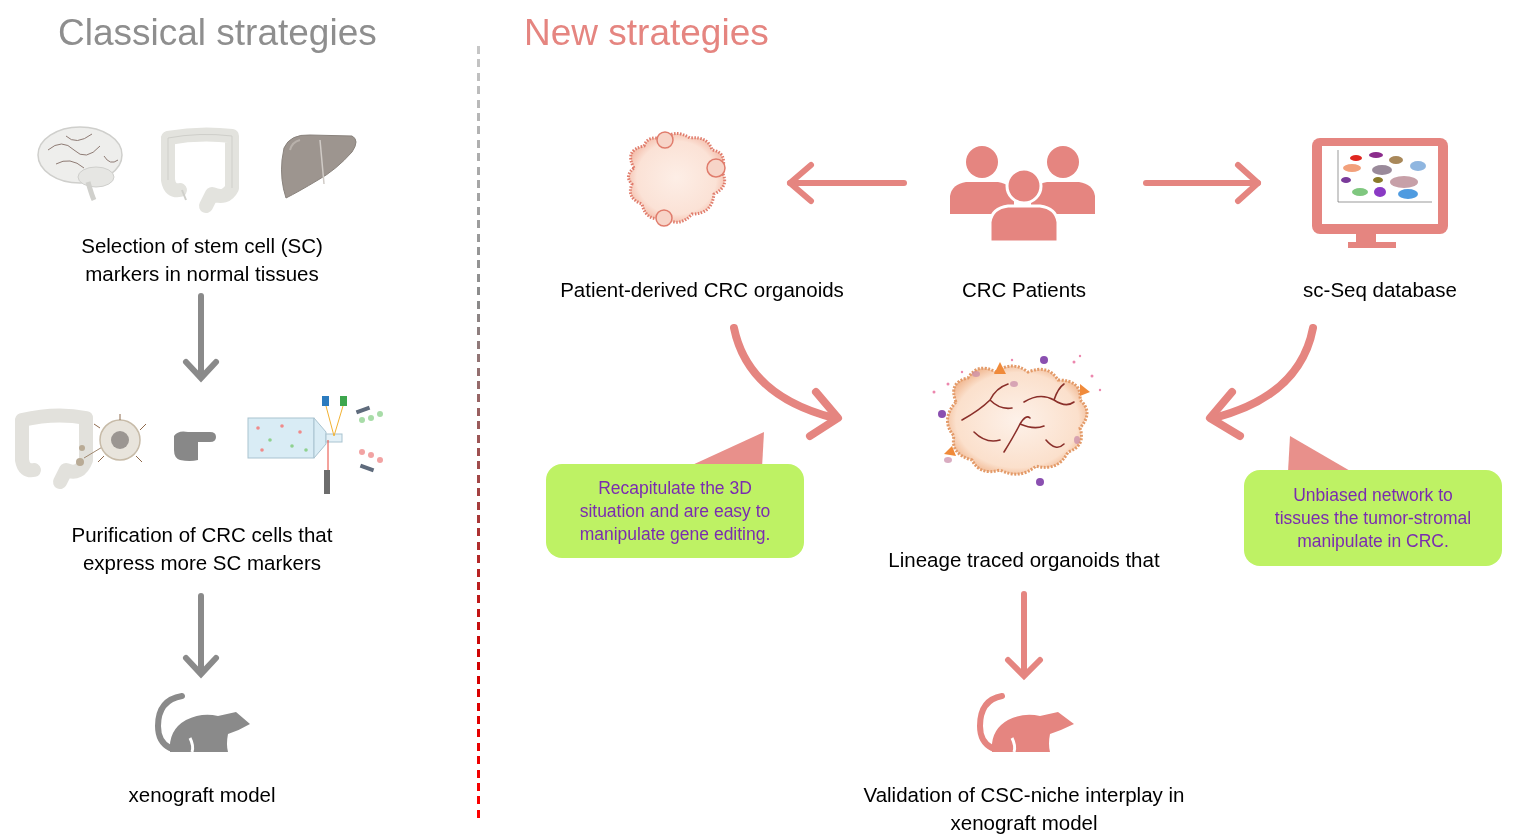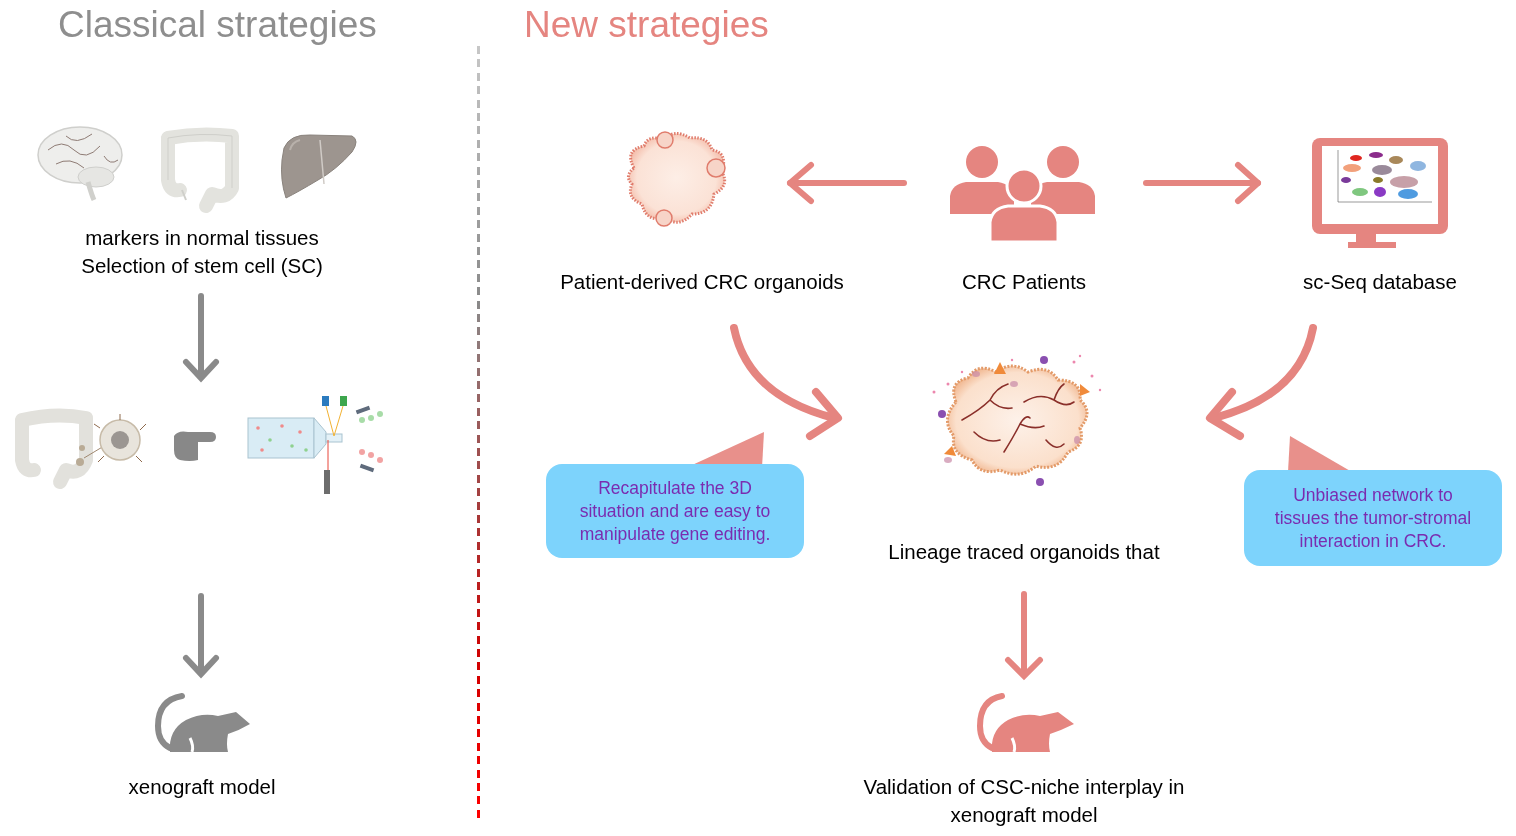--- a/index.html
+++ b/index.html
@@ -1,23 +1,23 @@
 <!DOCTYPE html>
 <html><head>
 <meta charset="utf-8">
 <style>
   html, body { margin: 0; padding: 0; background: #ffffff; }
   body { width: 1516px; height: 836px; position: relative; overflow: hidden;
          font-family: "Liberation Sans", sans-serif; color: #000; }
-  .abs { position: absolute; }
+  .abs { position: absolute; margin-top: 8px; }
   .title { font-size: 37px; line-height: 1; white-space: nowrap; }
   .title.classical { color: #8e8e8e; left: 58px; top: 6px; }
   .title.new { color: #e58580; left: 524px; top: 6px; }
   .label { font-size: 20.5px; line-height: 28px; text-align: center; white-space: nowrap; }
-  .bubble { position: absolute; background: #7dd3fc; border-radius: 16px;
+  .bubble { position: absolute; background: #bef264; border-radius: 16px;
             color: #7a2cb0; font-size: 17.5px; line-height: 23px; text-align: center;
             display: flex; align-items: center; justify-content: center; }
   svg.layer { position: absolute; left: 0; top: 0; }
   .divider { position: absolute; left: 477px; top: 46px; width: 3px; height: 774px;
     background-image: repeating-linear-gradient(to bottom, transparent 0 6px, rgba(255,255,255,1) 6px 14px);
   }
   .divider-inner { position:absolute; inset:0;
     background: linear-gradient(to bottom, #c7c7c7 0%, #8a8a8a 33%, #a63a3a 60%, #d20000 80%, #ff0000 100%); }
   .divider-mask { position:absolute; inset:0;
     background-image: repeating-linear-gradient(to bottom, transparent 0 8px, #fff 8px 13.4px); }
@@ -223,24 +223,26 @@
   </g>
 
   <g>
     <path d="M1002 696 Q980 700 980 726 Q980 742 992 748" stroke="#e58580" stroke-width="6" fill="none" stroke-linecap="round"></path>
     <path d="M992 752 Q990 730 1008 720 Q1024 712 1040 716 L1058 712 L1074 724 Q1062 730 1050 734 Q1048 744 1050 752 Z" fill="#e58580"></path>
     <path d="M1012 738 Q1016 746 1014 752" stroke="#fff" stroke-width="3" fill="none"></path>
   </g>
 </svg>
 
 <div class="abs label" style="left:0; width:404px; top:224px;">
+  <div>Selection of stem cell (SC)</div>
   <div>markers in normal tissues</div>
-  <div>Selection of stem cell (SC)</div>
 </div>
 <div class="abs label" style="left:0; width:404px; top:513px;">
+  <div>Purification of CRC cells that</div>
+  <div>express more SC markers</div>
 </div>
 <div class="abs label" style="left:0; width:404px; top:773px;">
   <div>xenograft model</div>
 </div>
 
 <div class="abs label" style="left:512px; width:380px; top:268px;">Patient-derived CRC organoids</div>
 <div class="abs label" style="left:924px; width:200px; top:268px;">CRC Patients</div>
 <div class="abs label" style="left:1280px; width:200px; top:268px;">sc-Seq database</div>
 
 <div class="abs label" style="left:844px; width:360px; top:538px;">
@@ -256,15 +258,15 @@
   <div>
     <div>Recapitulate the 3D</div>
     <div>situation and are easy to</div>
     <div>manipulate gene editing.</div>
   </div>
 </div>
 <div class="bubble" style="left:1244px; top:470px; width:258px; height:96px;">
   <div>
     <div>Unbiased network to</div>
     <div>tissues the tumor-stromal</div>
-    <div>interaction in CRC.</div>
+    <div>manipulate in CRC.</div>
   </div>
 </div>
 
 </body></html>

